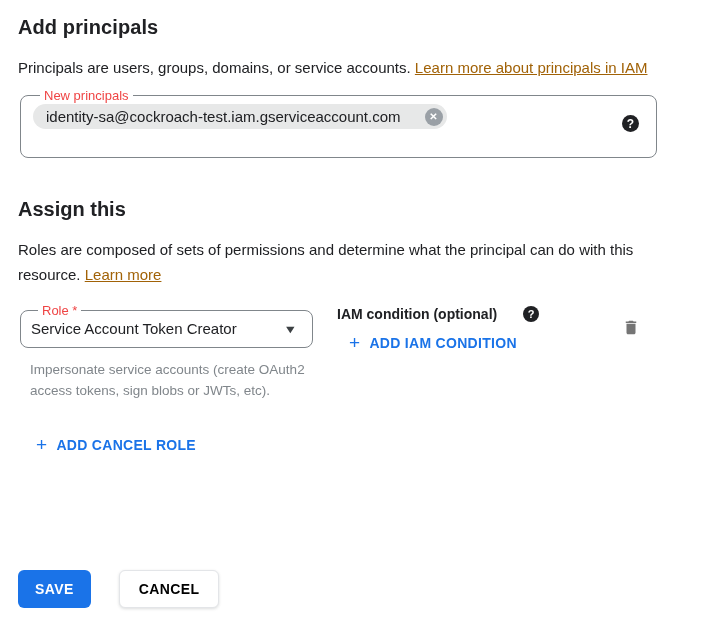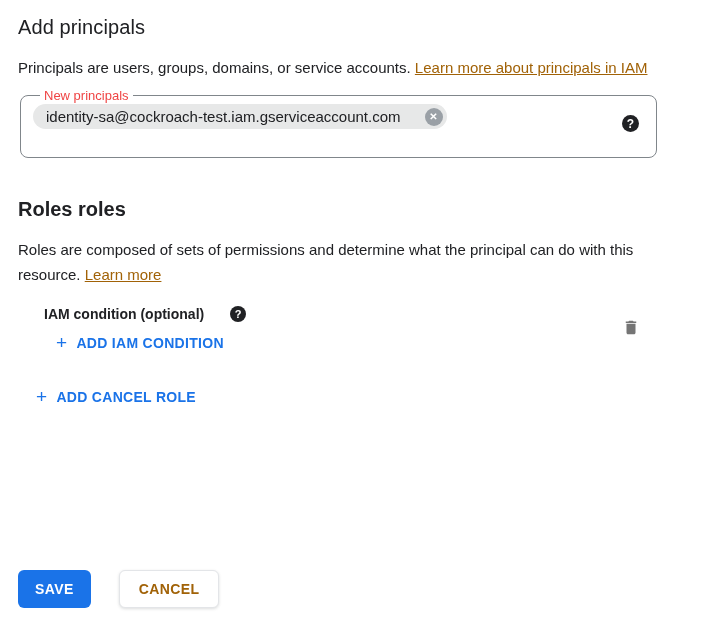--- a/index.html
+++ b/index.html
@@ -8,21 +8,21 @@
   .page {
     position: relative;
     width: 713px;
     height: 629px;
     background: #fff;
     overflow: hidden;
   }
   h1.section-title {
     margin: 16px 4px 0 18px;
     font-size: 20px;
-    font-weight: 400;
+    font-weight: 700;
     color: #202124;
     letter-spacing: 0.1px;
   }
   p.section-desc {
     margin: 16px 18px 0 18px;
     font-size: 15px;
     line-height: 25px;
     color: #202124;
     max-width: 658px;
   }
@@ -193,21 +193,21 @@
     font-family: "Liberation Sans", sans-serif;
   }
   .btn-primary {
     background: #1a73e8;
     color: #fff;
     border: none;
     padding: 0 17px;
   }
   .btn-secondary {
     background: #fff;
-    color: #a16207;
+    color: #000000;
     border: 1px solid #e3e5e8;
     box-shadow: 0 1px 3px rgba(60,64,67,0.18);
     padding: 0 19px;
   }
 </style>
 </head>
 <body>
 
 <div class="page">
 
@@ -220,29 +220,39 @@
 
   <fieldset class="outlined principals">
     <legend>New principals</legend>
     <span class="chip">
       <span>identity-sa@cockroach-test.iam.gserviceaccount.com</span>
       <span class="chip-close">✕</span>
     </span>
     <span class="help-circle field-help">?</span>
   </fieldset>
 
-  <h2 class="section-title">Roles roles</h2>
+  <h2 class="section-title">Assign this</h2>
 
   <p class="section-desc">
     <span>Roles are composed of sets of permissions and determine what the principal can do with this resource.</span>
     <a class="inline-link">Learn more</a>
   </p>
 
   <div class="roles-row">
 
+    <div class="role-col">
+      <fieldset class="outlined role-select">
+        <legend>Role *</legend>
+        <div class="role-value-row">
+          <span>Service Account Token Creator</span>
+          <span class="dropdown-arrow">▼</span>
+        </div>
+      </fieldset>
+      <div class="role-helper">Impersonate service accounts (create OAuth2 access tokens, sign blobs or JWTs, etc).</div>
+    </div>
 
     <div class="condition-col">
       <div class="condition-label">
         <span>IAM condition (optional)</span>
         <span class="help-circle">?</span>
       </div>
       <button class="text-button add-condition-btn">
         <span class="plus">+</span>
         <span>ADD IAM CONDITION</span>
       </button>

